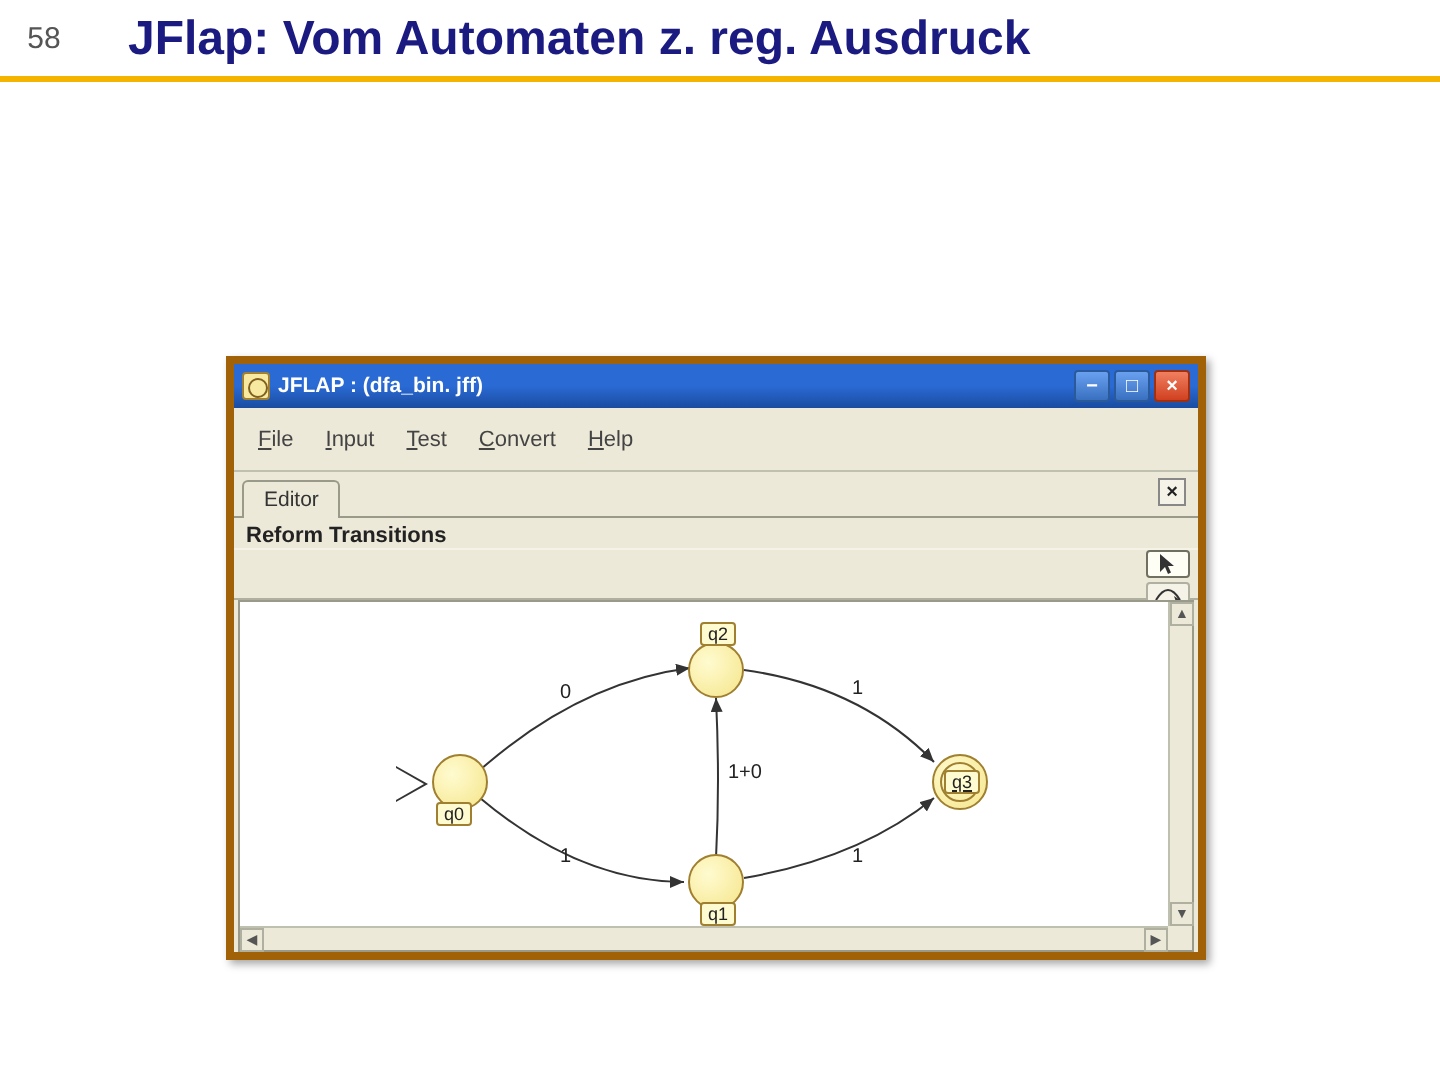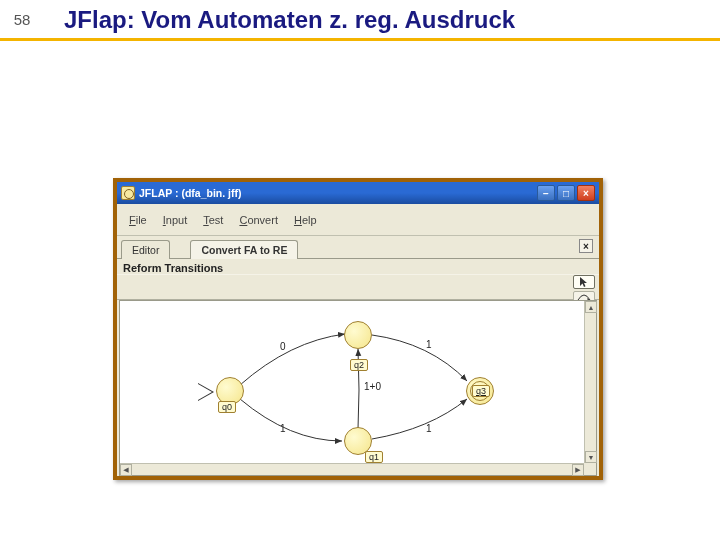--- a/index.html
+++ b/index.html
@@ -339,21 +339,20 @@
     <div class="menubar">
       <div class="menu-item"><u>F</u><span></span>ile</div>
       <div class="menu-item"><u>I</u>nput</div>
       <div class="menu-item"><u>T</u>est</div>
       <div class="menu-item"><u>C</u>onvert</div>
       <div class="menu-item"><u>H</u>elp</div>
     </div>
 
     <div class="tabrow">
       <div class="tab">Editor</div>
-      <div class="tab active">Convert FA to RE</div>
       <div class="inner-close">×</div>
     </div>
 
     <div class="panel">
       <div class="panel-title">Reform Transitions</div>
     </div>
 
     <div class="toolbar">
       <div class="tool sel">
         <svg width="10" height="12" viewBox="0 0 10 12">
@@ -392,24 +391,24 @@
           <path d="M252 138 Q310 128 347 98" fill="none" stroke="#333" stroke-width="1" marker-end="url(#arr)"></path>
         </svg>
 
         <div class="start-tri-outline" style="left:78px; top:82px;"></div>
         <div class="start-tri" style="left:78px; top:83px;"></div>
 
         <div class="state" style="left:96px; top:76px;"></div>
         <div class="state-label" style="left:98px; top:100px;">q0</div>
 
         <div class="state" style="left:224px; top:20px;"></div>
-        <div class="state-label" style="left:230px; top:10px;margin-top:48px;">q2</div>
+        <div class="state-label" style="left:230px; top:10px;">q2</div>
 
         <div class="state" style="left:224px; top:126px;"></div>
-        <div class="state-label" style="left:230px; top:150px;margin-left:15px;">q1</div>
+        <div class="state-label" style="left:230px; top:150px;">q1</div>
 
         <div class="state" style="left:346px; top:76px;">
           <div class="final-ring"></div>
         </div>
         <div class="state-label" style="left:352px; top:84px;text-decoration:underline;">q3</div>
 
         <div class="edge-label" style="left:160px; top:40px;">0</div>
         <div class="edge-label" style="left:160px; top:122px;">1</div>
         <div class="edge-label" style="left:244px; top:80px;">1+0</div>
         <div class="edge-label" style="left:306px; top:38px;">1</div>

